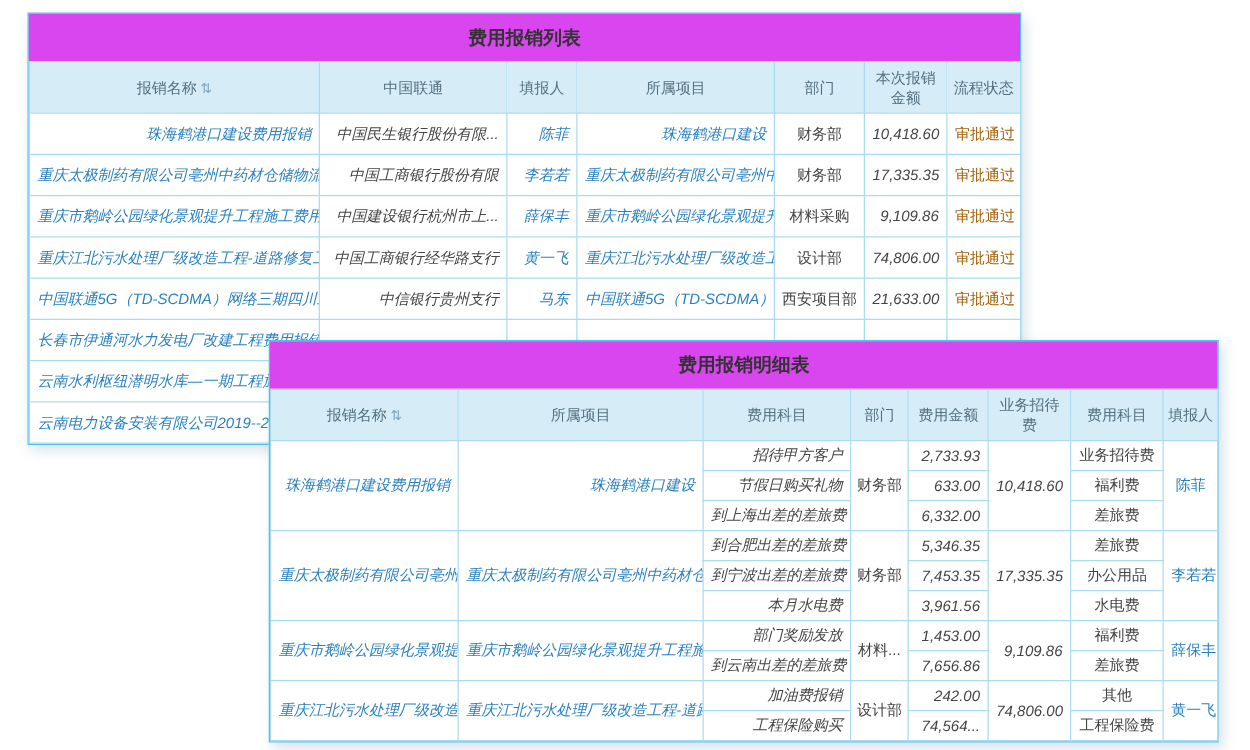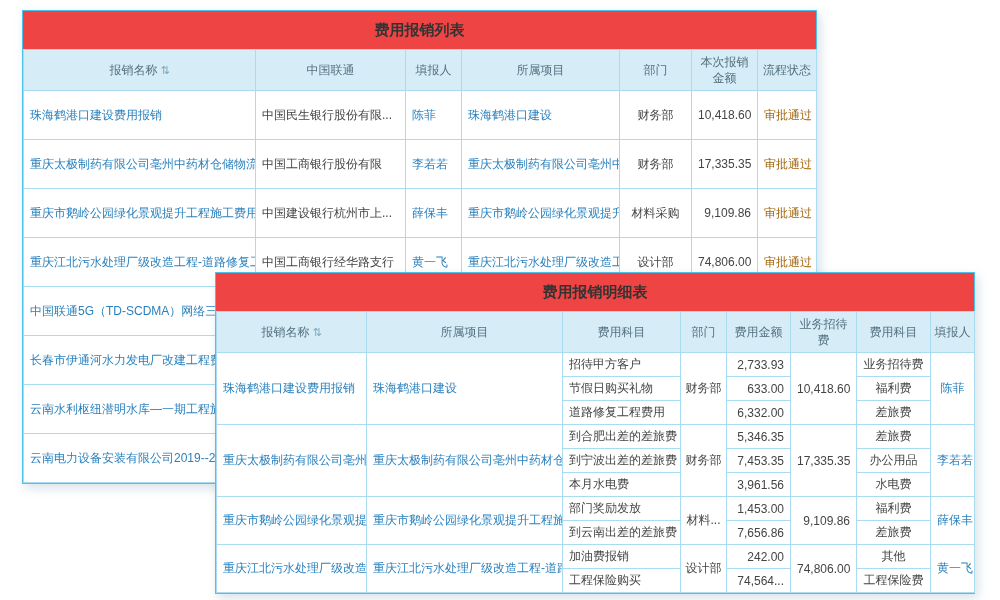--- a/index.html
+++ b/index.html
@@ -10,42 +10,42 @@
   }
   .panel{
     position:absolute;background:#ffffff;
     border:1px solid #4fc0ea;
     box-shadow:3px 4px 10px rgba(110,150,170,0.28);
   }
   #list-panel{left:22px;top:10px;width:793px;z-index:1;}
   #detail-panel{left:215px;top:272px;width:758px;z-index:2;}
   .panel-title{
     text-align:center;font-weight:bold;font-size:15px;color:#333;
-    padding:10px 0 9px 0;background:#ef4444;
+    padding:10px 0 9px 0;background:#d946ef;
   }
   table{border-collapse:collapse;table-layout:fixed;width:100%;}
   th,td{
     border:1px solid #a9dcf2;font-size:12px;color:#444;
     overflow:hidden;white-space:nowrap;padding:0 6px;
   }
   th{
     background:#d6edf8;color:#54707f;font-weight:normal;
     white-space:normal;height:40px;line-height:1.35;text-align:center;padding:0 3px;
   }
   #list-panel td{height:32px;}
   #detail-panel td{height:23px;}
-  .al{text-align:left;}
+  .al{text-align:right;font-style:italic;}
   .ac{text-align:center;}
-  .ar{text-align:right;}
+  .ar{text-align:right;font-style:italic;}
   .lnk{color:#2a80bd;text-decoration:none;cursor:pointer;}
   .status{color:#a16207;}
   .sort-ic{
     color:#7fa6bd;font-size:11px;margin-left:3px;cursor:pointer;display:inline-block;
   }
-  .dept-col{padding:8px 3px;}
+  .dept-col{padding:0 3px;}
 </style>
 </head>
 <body>
 
 <div class="panel" id="list-panel">
   <div class="panel-title">费用报销列表</div>
   <table>
     <colgroup>
       <col style="width:232px">
         <col style="width:150px">
@@ -183,21 +183,21 @@
         <td class="ar" rowspan="3">10,418.60</td>
         <td class="ac">业务招待费</td>
         <td class="ac" rowspan="3"><a class="lnk">陈菲</a></td>
       </tr>
       <tr>
         <td class="al">节假日购买礼物</td>
         <td class="ar">633.00</td>
         <td class="ac">福利费</td>
       </tr>
       <tr>
-        <td class="al">道路修复工程费用</td>
+        <td class="al">到上海出差的差旅费</td>
         <td class="ar">6,332.00</td>
         <td class="ac">差旅费</td>
       </tr>
 
       <tr>
         <td class="al" rowspan="3"><a class="lnk">重庆太极制药有限公司亳州中药...</a></td>
         <td class="al" rowspan="3"><a class="lnk">重庆太极制药有限公司亳州中药材仓储物流...</a></td>
         <td class="al">到合肥出差的差旅费</td>
         <td class="ac dept-col" rowspan="3">财务部</td>
         <td class="ar">5,346.35</td>

